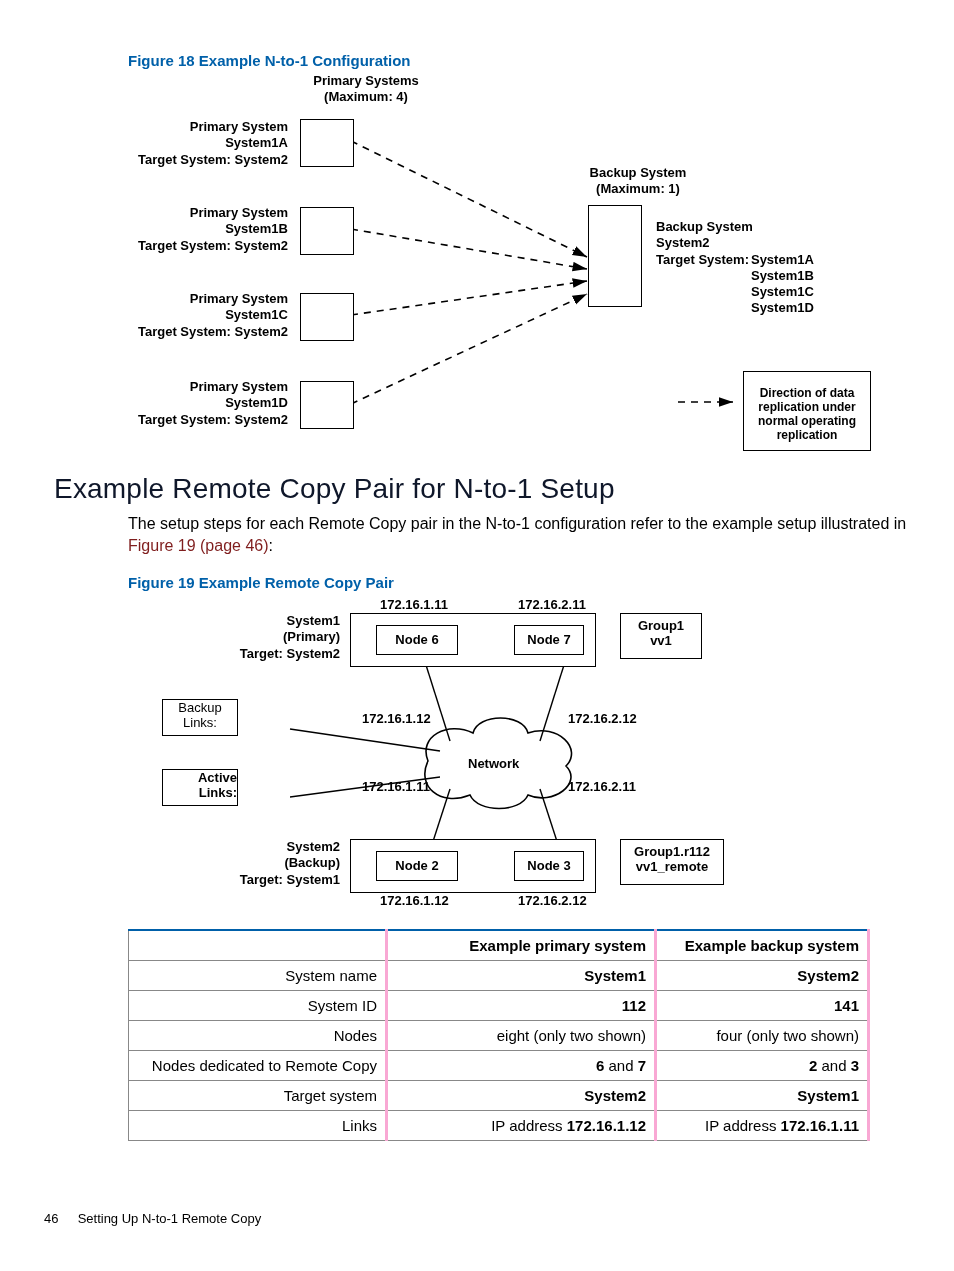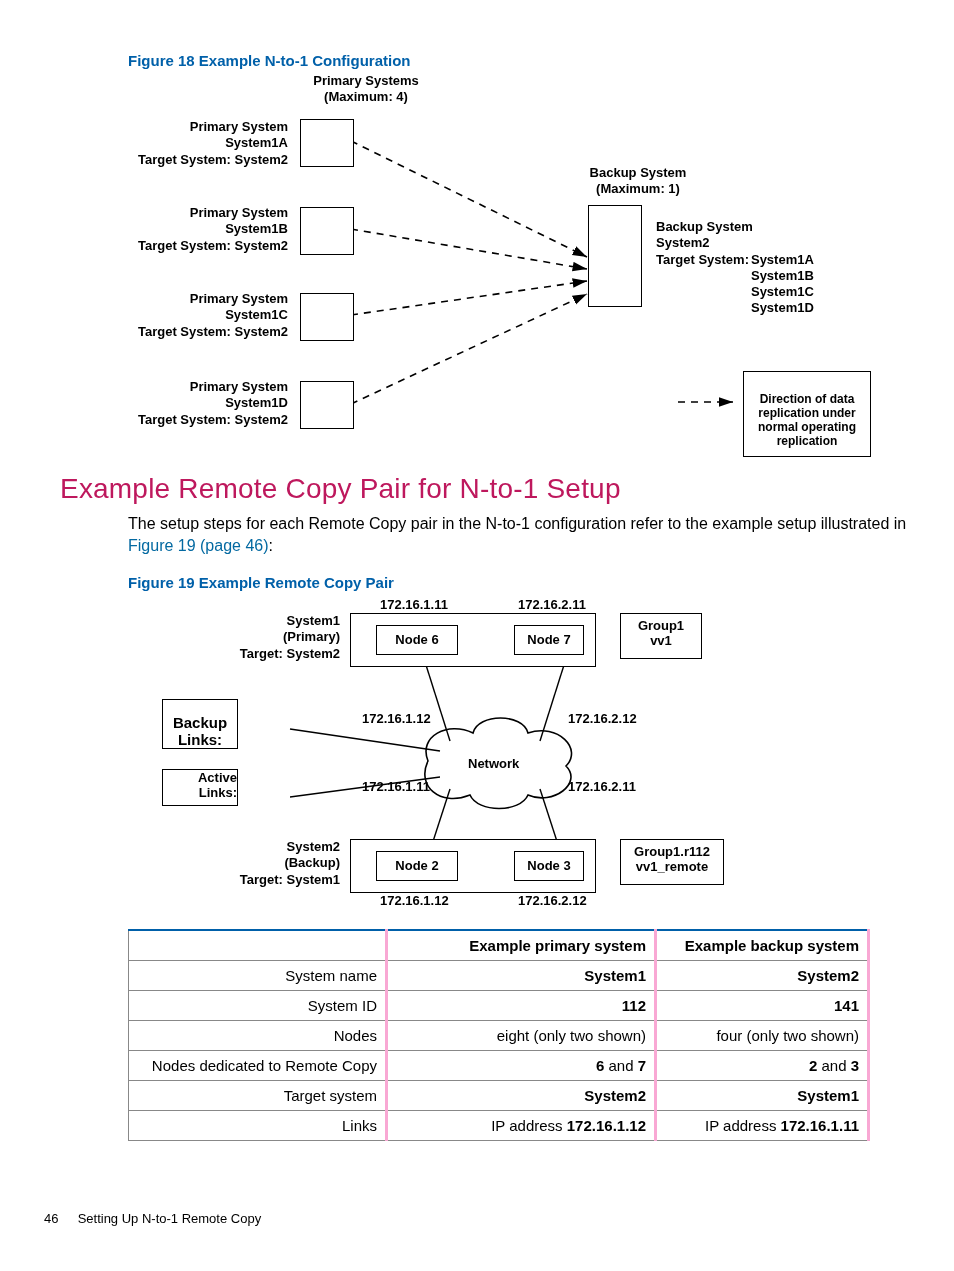--- a/index.html
+++ b/index.html
@@ -11,35 +11,35 @@
     background: #fff;
     width: 866px;
   }
   .fig-title {
     color: #0060a9;
     font-weight: bold;
     font-size: 15px;
     margin: 12px 0 10px 84px;
   }
   .section-title {
-    color: #be185d;
+    color: #0f172a;
     font-weight: 300;
     font-size: 28px;
-    margin: 22px 0 8px 16px;
+    margin: 22px 0 8px 10px;
     font-family: "Arial Narrow", Arial, sans-serif;
     letter-spacing: .2px;
   }
   .body-text {
     margin: 0 0 4px 84px;
     font-size: 16px;
     line-height: 1.35;
     font-family: "Arial Narrow", Arial, sans-serif;
   }
   .body-text a {
-    color: #0369a1;
+    color: #7f1d1d;
     text-decoration: none;
   }
   .diagram-area {
     position: relative;
     margin-left: 84px;
   }
 
   
   .fig18 {
     height: 372px;
@@ -161,21 +161,21 @@
     <div>System2</div>
     <div style="display:flex">
       <span>Target System:</span>
       <span style="margin-left:2px">System1A</span>
     </div>
     <div style="text-align:right">System1B</div>
     <div style="text-align:right">System1C</div>
     <div style="text-align:right">System1D</div>
   </div>
 
-  <div class="box" style="left:615px;top:292px;width:126px;height:64px;font-size:12px;font-weight:bold;text-align:center;padding-top:20px">
+  <div class="box" style="left:615px;top:292px;width:126px;height:64px;font-size:12px;font-weight:bold;text-align:center;padding-top:14px">
     <div>Direction of data</div>
     <div>replication under</div>
     <div>normal operating</div>
     <div>replication</div>
   </div>
 </div>
 
 <div class="section-title">Example Remote Copy Pair for N-to-1 Setup</div>
 <p class="body-text">
   <span>The setup steps for each Remote Copy pair in the N-to-1 configuration refer to the example setup illustrated in </span>
@@ -216,21 +216,21 @@
     <div>vv1</div>
   </div>
 
   <div class="lbl" style="left:234px;top:110px">172.16.1.12</div>
   <div class="lbl" style="left:440px;top:110px">172.16.2.12</div>
   <div class="lbl" style="left:234px;top:178px">172.16.1.11</div>
   <div class="lbl" style="left:440px;top:178px">172.16.2.11</div>
 
   <div class="lbl" style="left:340px;top:155px">Network</div>
 
-  <div class="box" style="left:34px;top:98px;width:74px;height:34px;text-align:center;font-weight:bold;font-size:15px;line-height:1.15;padding-top:14px">Backup Links:</div>
+  <div class="box" style="left:34px;top:98px;width:74px;height:34px;text-align:center;font-weight:normal;font-size:13px;line-height:1.15;padding-top:1px">Backup Links:</div>
   <div class="box" style="left:34px;top:168px;width:74px;height:34px;text-align:right;font-weight:bold;font-size:13px;line-height:1.15;padding-top:1px">Active Links:</div>
 
   <div class="box" style="left:222px;top:238px;width:244px;height:52px"></div>
   <div class="box" style="left:248px;top:250px;width:80px;height:28px;text-align:center;line-height:28px;font-weight:bold;font-size:13px">Node 2</div>
   <div class="box" style="left:386px;top:250px;width:68px;height:28px;text-align:center;line-height:28px;font-weight:bold;font-size:13px">Node 3</div>
 
   <div class="lbl" style="right:548px;top:238px;text-align:right">
     <div>System2</div>
     <div>(Backup)</div>
     <div>Target: System1</div>

